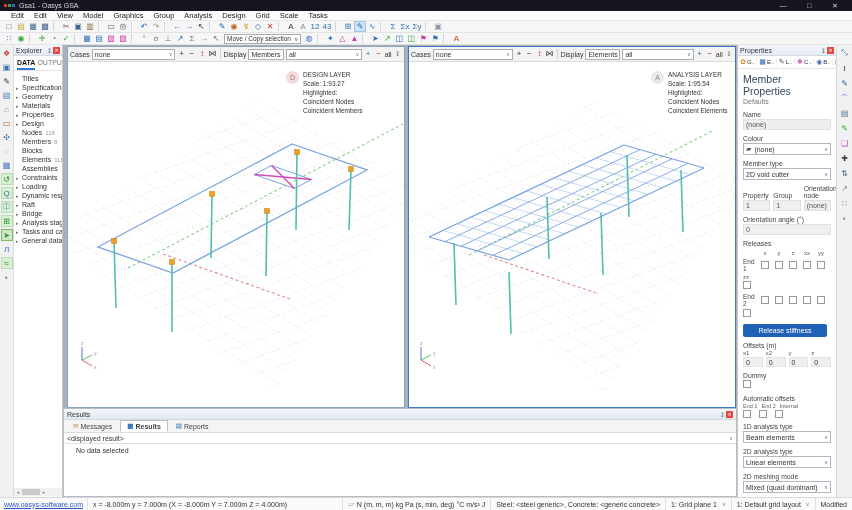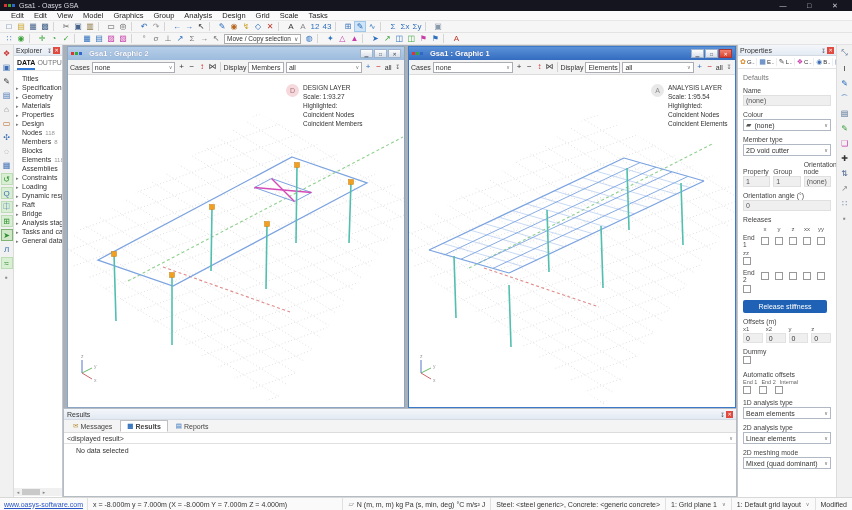--- a/index.html
+++ b/index.html
@@ -389,33 +389,20 @@
       <div class="hscroll">
         <span class="ar">◂</span>
         <span class="thumb"></span>
         <span class="ar">▸</span>
       </div>
     </div>
 
     <div class="mdi">
 
       <div class="gwin gwin1">
-        <div class="gtitle">
-          <span class="appicon">
-              <i style="background:#d33"></i>
-              <i style="background:#3a3"></i>
-              <i style="background:#36c"></i>
-            </span>
-          <span class="gt">Gsa1 : Graphic 2</span>
-          <span class="gbtns">
-            <span class="gbtn">▁</span>
-            <span class="gbtn">□</span>
-            <span class="gbtn">✕</span>
-          </span>
-        </div>
         <div class="gtb">
           <span class="lab">Cases</span>
           <span class="combo" style="width:90px">
               <span>none</span>
               <span class="dd">∨</span>
             </span>
           <span class="gtbtn" style="color:#333">+</span>
           <span class="gtbtn" style="color:#333">−</span>
           <span class="gtbtn" style="color:#c22">↕</span>
           <span class="gtbtn" style="color:#444">⋈</span>
@@ -533,33 +520,20 @@
                 <div class="aline">Scale: 1:93.27</div>
                 <div class="aline">Highlighted:</div>
                 <div class="aline">Coincident Nodes</div>
                 <div class="aline">Coincident Members</div>
               </div>
           </div>
         </div>
       </div>
 
       <div class="gwin gwin2">
-        <div class="gtitle">
-          <span class="appicon">
-              <i style="background:#d33"></i>
-              <i style="background:#3a3"></i>
-              <i style="background:#36c"></i>
-            </span>
-          <span class="gt">Gsa1 : Graphic 1</span>
-          <span class="gbtns">
-            <span class="gbtn">▁</span>
-            <span class="gbtn">□</span>
-            <span class="gbtn close-active">✕</span>
-          </span>
-        </div>
         <div class="gtb">
           <span class="lab">Cases</span>
           <span class="combo" style="width:88px">
               <span>none</span>
               <span class="dd">∨</span>
             </span>
           <span class="gtbtn" style="color:#333">+</span>
           <span class="gtbtn" style="color:#333">−</span>
           <span class="gtbtn" style="color:#c22">↕</span>
           <span class="gtbtn" style="color:#444">⋈</span>
@@ -759,20 +733,21 @@
             <span class="g" style="color: rgb(60, 110, 180);">◉</span>
             <span class="pl">B</span>
             <span class="dd">⌄</span>
           </span>
           <span class="ptab">
             <span class="g" style="color: rgb(60, 110, 180);">◫</span>
 
           </span>
         </div>
       <div class="pcontent">
+        <div class="phead">Member Properties</div>
         <div class="psub">Defaults</div>
 
         <div class="plab">Name</div>
         <div class="pinput">(none)</div>
 
         <div class="plab">Colour</div>
         <div class="pselect">
           <span style="color:#555;margin-right:3px">▰</span>
           <span>(none)</span>
           <span class="dd">∨</span>

